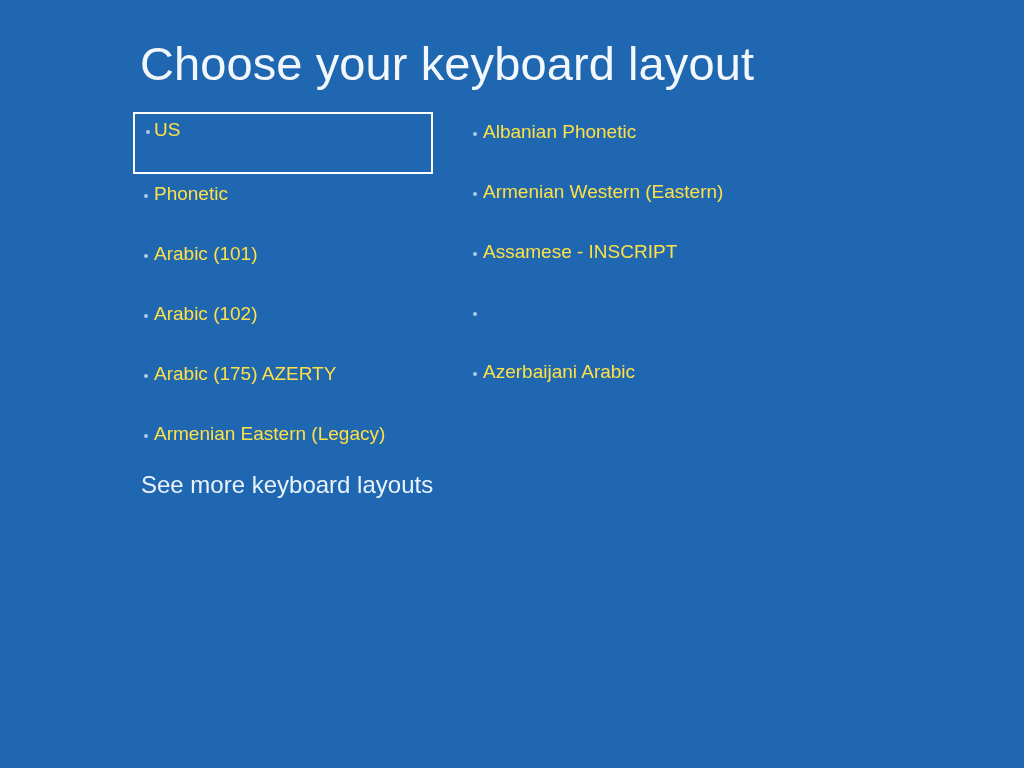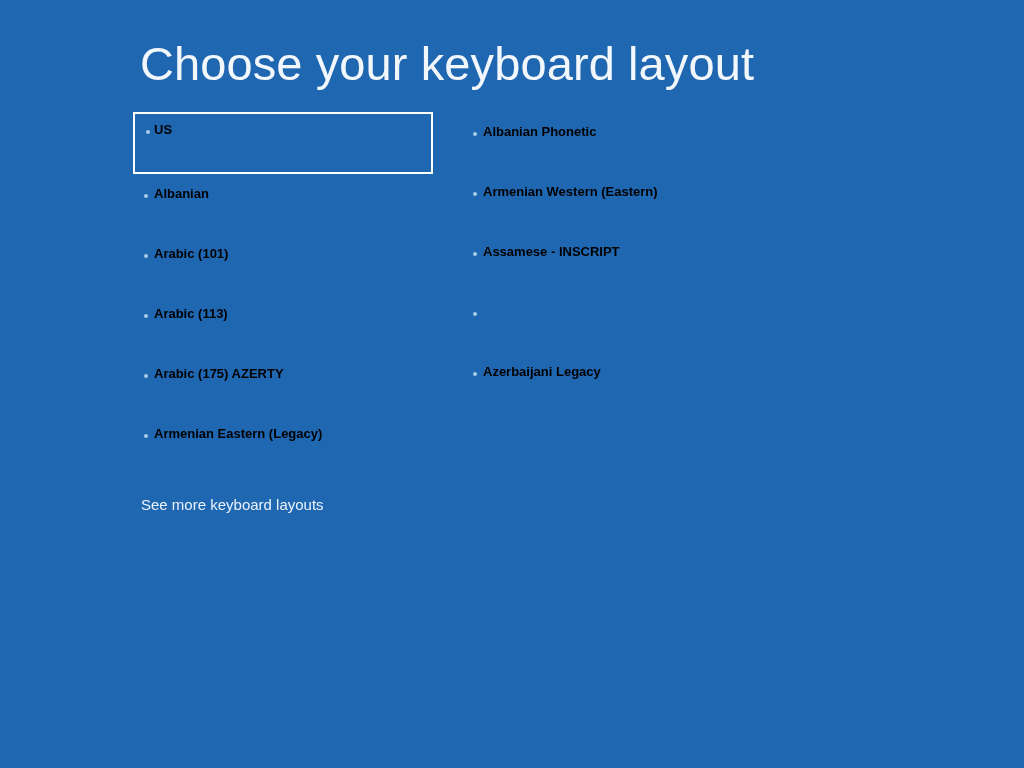--- a/index.html
+++ b/index.html
@@ -65,42 +65,42 @@
     top: 20px;
     width: 4px;
     height: 4px;
     border-radius: 50%;
     background: #a9cbe8;
   }
 
   .layout-option .option-label {
     display: block;
     padding-top: 8px;
-    font-size: 13px;
-    font-weight: 700;
+    font-size: 19px;
+    font-weight: 400;
     line-height: 24px;
-    color: #000000;
+    color: #fde047;
     white-space: nowrap;
   }
 
   
   .layout-option.focused {
     height: 62px;
     border: 2px solid #ffffff;
     padding-left: 19px;
   }
   .layout-option.focused .bullet { left: 11px; top: 16px; }
   .layout-option.focused .option-label { padding-top: 4px; }
 
   
   #see-more-link {
     position: absolute;
     left: 141px;
-    top: 492px;
-    font-size: 15px;
+    top: 472px;
+    font-size: 24px;
     font-weight: 300;
     line-height: 26px;
     color: #eaf2fa;
     white-space: nowrap;
     cursor: pointer;
   }
 </style>
 </head>
 <body>
 
@@ -109,29 +109,29 @@
   <div id="page-title">Choose your keyboard layout</div>
 
   <div id="layout-columns">
     <div class="layout-column" id="column-left">
         <div class="layout-option focused">
           <span class="bullet"></span>
           <span class="option-label">US</span>
         </div>
         <div class="layout-option">
           <span class="bullet"></span>
-          <span class="option-label">Albanian</span>
+          <span class="option-label">Phonetic</span>
         </div>
         <div class="layout-option">
           <span class="bullet"></span>
           <span class="option-label">Arabic (101)</span>
         </div>
         <div class="layout-option">
           <span class="bullet"></span>
-          <span class="option-label">Arabic (113)</span>
+          <span class="option-label">Arabic (102)</span>
         </div>
         <div class="layout-option">
           <span class="bullet"></span>
           <span class="option-label">Arabic (175) AZERTY</span>
         </div>
         <div class="layout-option">
           <span class="bullet"></span>
           <span class="option-label">Armenian Eastern (Legacy)</span>
         </div>
       </div>
@@ -146,20 +146,20 @@
         </div>
         <div class="layout-option">
           <span class="bullet"></span>
           <span class="option-label">Assamese - INSCRIPT</span>
         </div>
         <div class="layout-option">
           <span class="bullet"></span>
         </div>
         <div class="layout-option">
           <span class="bullet"></span>
-          <span class="option-label">Azerbaijani Legacy</span>
+          <span class="option-label">Azerbaijani Arabic</span>
         </div>
       </div>
   </div>
 
   <div id="see-more-link">See more keyboard layouts</div>
 
 </div>
 
 </body></html>

